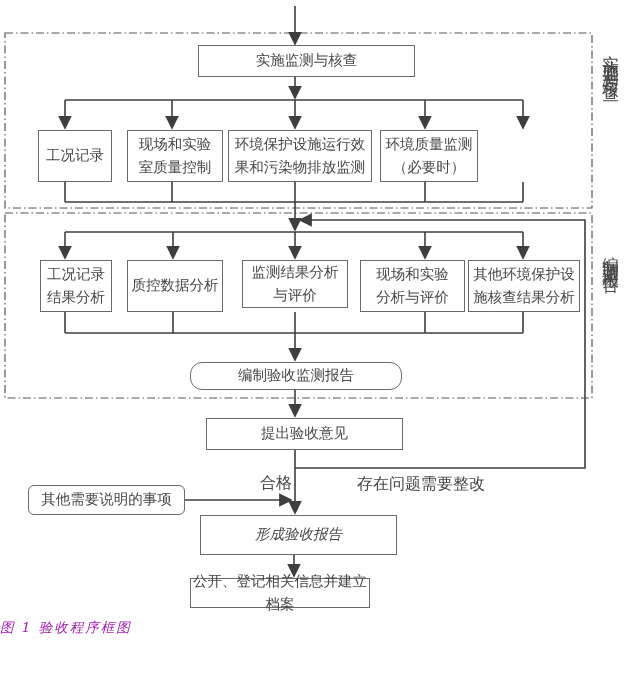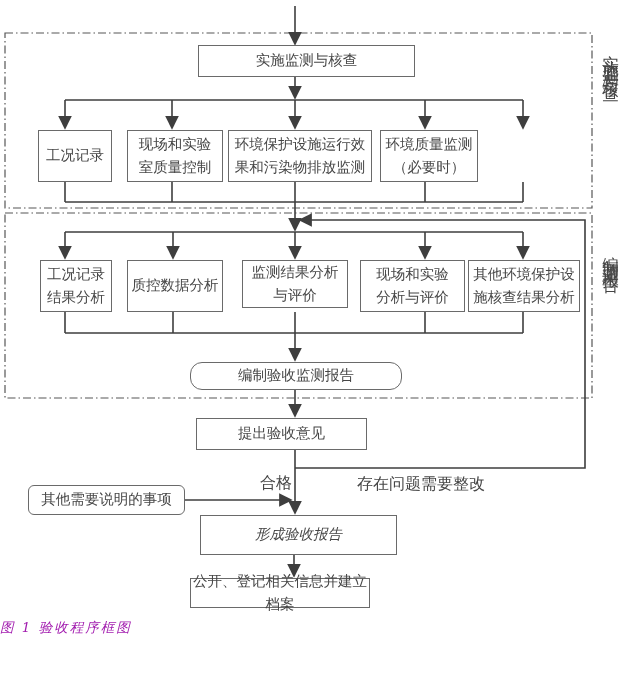--- a/index.html
+++ b/index.html
@@ -110,21 +110,21 @@
   <div class="box" style="left:127px;top:260px;width:96px;height:52px;">质控数据分析</div>
   <div class="box" style="left:242px;top:260px;width:106px;height:48px;">监测结果分析
 与评价</div>
   <div class="box" style="left:360px;top:260px;width:105px;height:52px;">现场和实验
 分析与评价</div>
   <div class="box" style="left:468px;top:260px;width:112px;height:52px;">其他环境保护设
 施核查结果分析</div>
   <div class="box" style="left:190px;top:362px;width:212px;height:28px;border-radius:12px;">编制验收监测报告</div>
   <div class="vlabel vl2" style="left:600px;top:243px;">编制监测报告</div>
 
-  <div class="box" style="left:196px;top:418px;width:171px;height:32px;text-align:right;">提出验收意见</div>
+  <div class="box" style="left:206px;top:418px;width:197px;height:32px;text-align:right;">提出验收意见</div>
   <div class="branch-label" style="left:210px;top:473px;width:82px;text-align:right;">合格</div>
   <div class="branch-label" style="left:357px;top:474px;">存在问题需要整改</div>
   <div class="box" style="left:28px;top:485px;width:157px;height:30px;border-radius:6px;">其他需要说明的事项</div>
   <div class="box" style="left:200px;top:515px;width:197px;height:40px;font-style:italic;">形成验收报告</div>
   <div class="box" style="left:190px;top:578px;width:180px;height:30px;">公开、登记相关信息并建立档案</div>
 
   <div class="caption">图 1 验收程序框图</div>
 
 </div>
 

